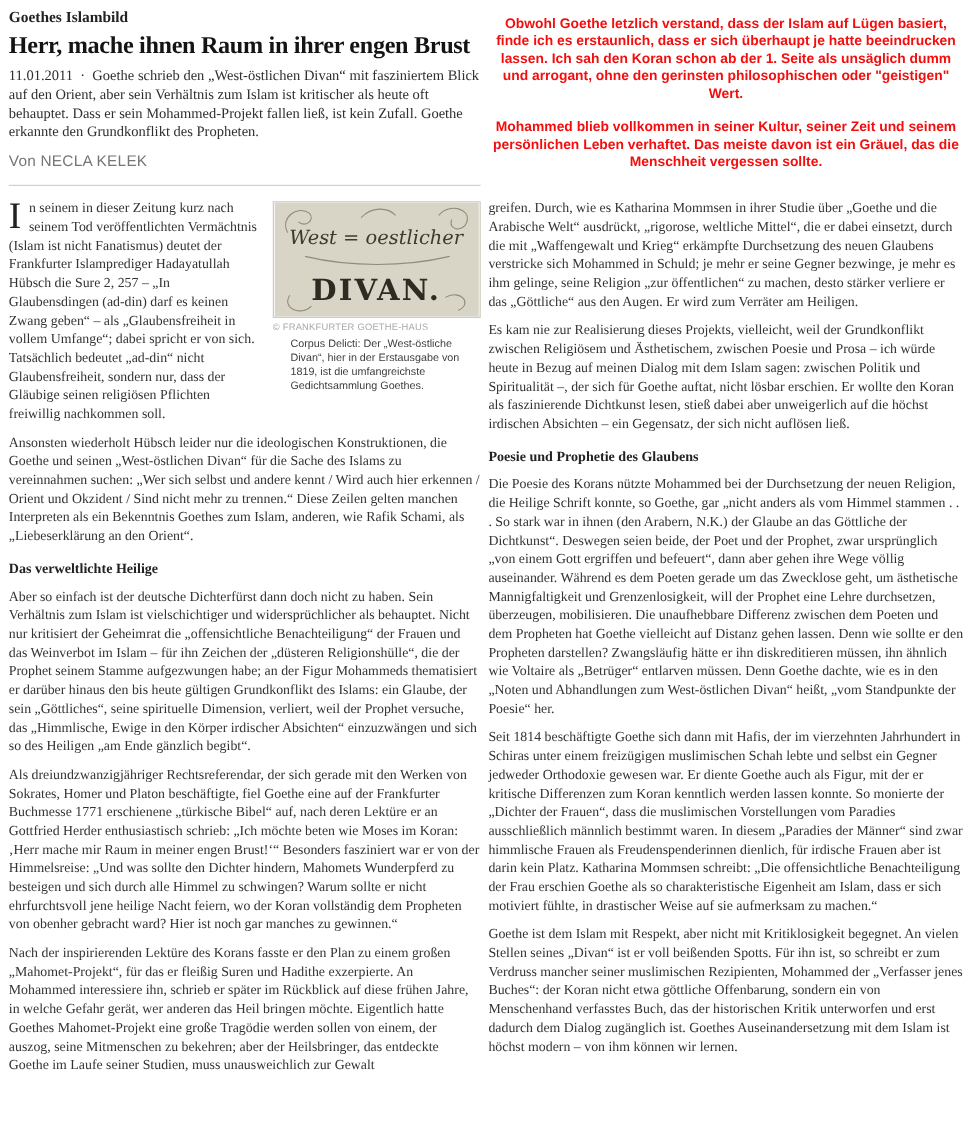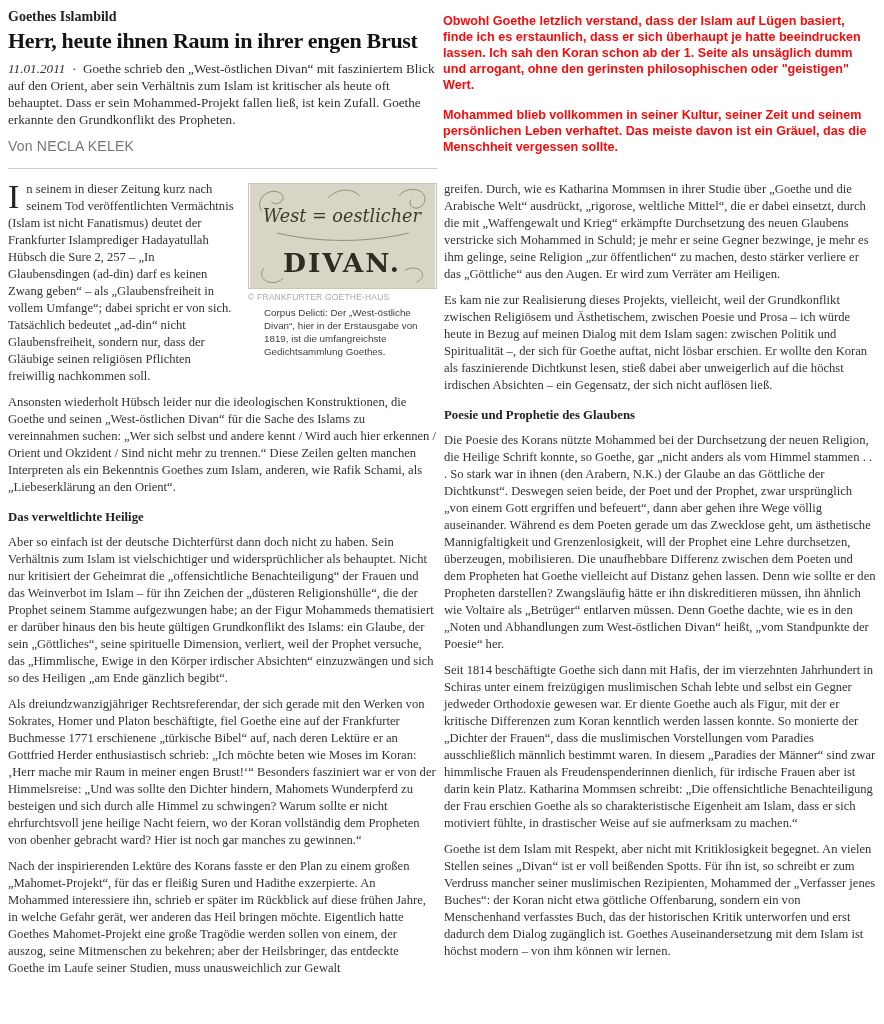--- a/index.html
+++ b/index.html
@@ -6,25 +6,25 @@
   .page{
     position:relative;width:884px;height:1024px;overflow:hidden;
     box-sizing:border-box;padding:8px 7px 0 8px;background:#fff;
     font-family:"Liberation Serif","DejaVu Serif",serif;color:#333;
   }
   .top{display:flex;gap:6px;align-items:stretch;}
   .header{flex:0 0 429px;width:429px;border-bottom:1px solid #ccc;padding-bottom:10px;}
   .kicker{font-size:14px;font-weight:bold;color:#222;line-height:17px;}
   .headline{font-size:22px;font-weight:bold;color:#141414;line-height:26px;margin:3px 0 6px;letter-spacing:-0.3px;white-space:nowrap;}
   .dek{font-size:13.2px;line-height:17px;color:#2f2f2f;}
-  .dek .date{font-style:italic;}
+  .dek .date{}
   .byline{margin-top:10px;font-family:"Liberation Sans","DejaVu Sans",sans-serif;font-size:14px;color:#767676;letter-spacing:0.2px;}
   .annotation{flex:1;padding-top:5px;color:#f50d0d;
     font-family:"Liberation Sans","DejaVu Sans",sans-serif;font-weight:bold;
-    font-size:12.6px;line-height:16px;}
+    font-size:12.6px;line-height:16px;text-align:center;}
   .annotation p{margin:0 0 14px;}
   .cols{display:flex;gap:7px;margin-top:12px;}
   .col-left{flex:0 0 429px;width:429px;}
   .col-right{flex:1;min-width:0;}
   p.body{font-size:12.6px;line-height:17px;margin:0 0 9px;color:#333;}
   h3.sub{font-size:12.8px;font-weight:bold;color:#222;margin:13px 0 9px;line-height:16px;font-family:Liberation Serif, serif;}
   .dropcap{float:left;font-size:34px;line-height:28px;padding:2px 7px 0 0;color:#222;}
   .figure{float:right;width:189px;margin:2px 0 5px 10px;font-family:"Liberation Sans","DejaVu Sans",sans-serif;}
   .figure svg{display:block;border:1px solid #c9c6b8;box-sizing:border-box;}
   .credit{font-size:8.5px;color:#a9a9a9;margin:3px 0 4px;letter-spacing:0.2px;}
@@ -32,21 +32,21 @@
   .clear{clear:both;}
 </style>
 </head>
 <body>
 
 <div class="page">
 
   <div class="top">
     <div class="header">
       <div class="kicker">Goethes Islambild</div>
-      <h1 class="headline" style="margin:3px 0 6px;">Herr, heute ihnen Raum in ihrer engen Brust</h1>
+      <h1 class="headline" style="margin:3px 0 6px;">Herr, mache ihnen Raum in ihrer engen Brust</h1>
       <div class="dek"><span class="date">11.01.2011</span>&nbsp;&nbsp;<span>·</span>&nbsp;&nbsp;<span>Goethe schrieb den „West-östlichen Divan“ mit fasziniertem Blick auf den Orient, aber sein Verhältnis zum Islam ist kritischer als heute oft behauptet. Dass er sein Mohammed-Projekt fallen ließ, ist kein Zufall. Goethe erkannte den Grundkonflikt des Propheten.</span></div>
       <div class="byline">Von NECLA KELEK</div>
     </div>
     <div class="annotation">
       <p>Obwohl Goethe letzlich verstand, dass der Islam auf Lügen basiert, finde ich es erstaunlich, dass er sich überhaupt je hatte beeindrucken lassen. Ich sah den Koran schon ab der 1. Seite als unsäglich dumm und arrogant, ohne den gerinsten philosophischen oder  "geistigen" Wert.</p>
       <p>Mohammed blieb vollkommen in seiner Kultur, seiner Zeit und seinem persönlichen Leben verhaftet. Das meiste davon ist ein Gräuel, das die Menschheit vergessen sollte.</p>
     </div>
   </div>
 
   <div class="cols">

